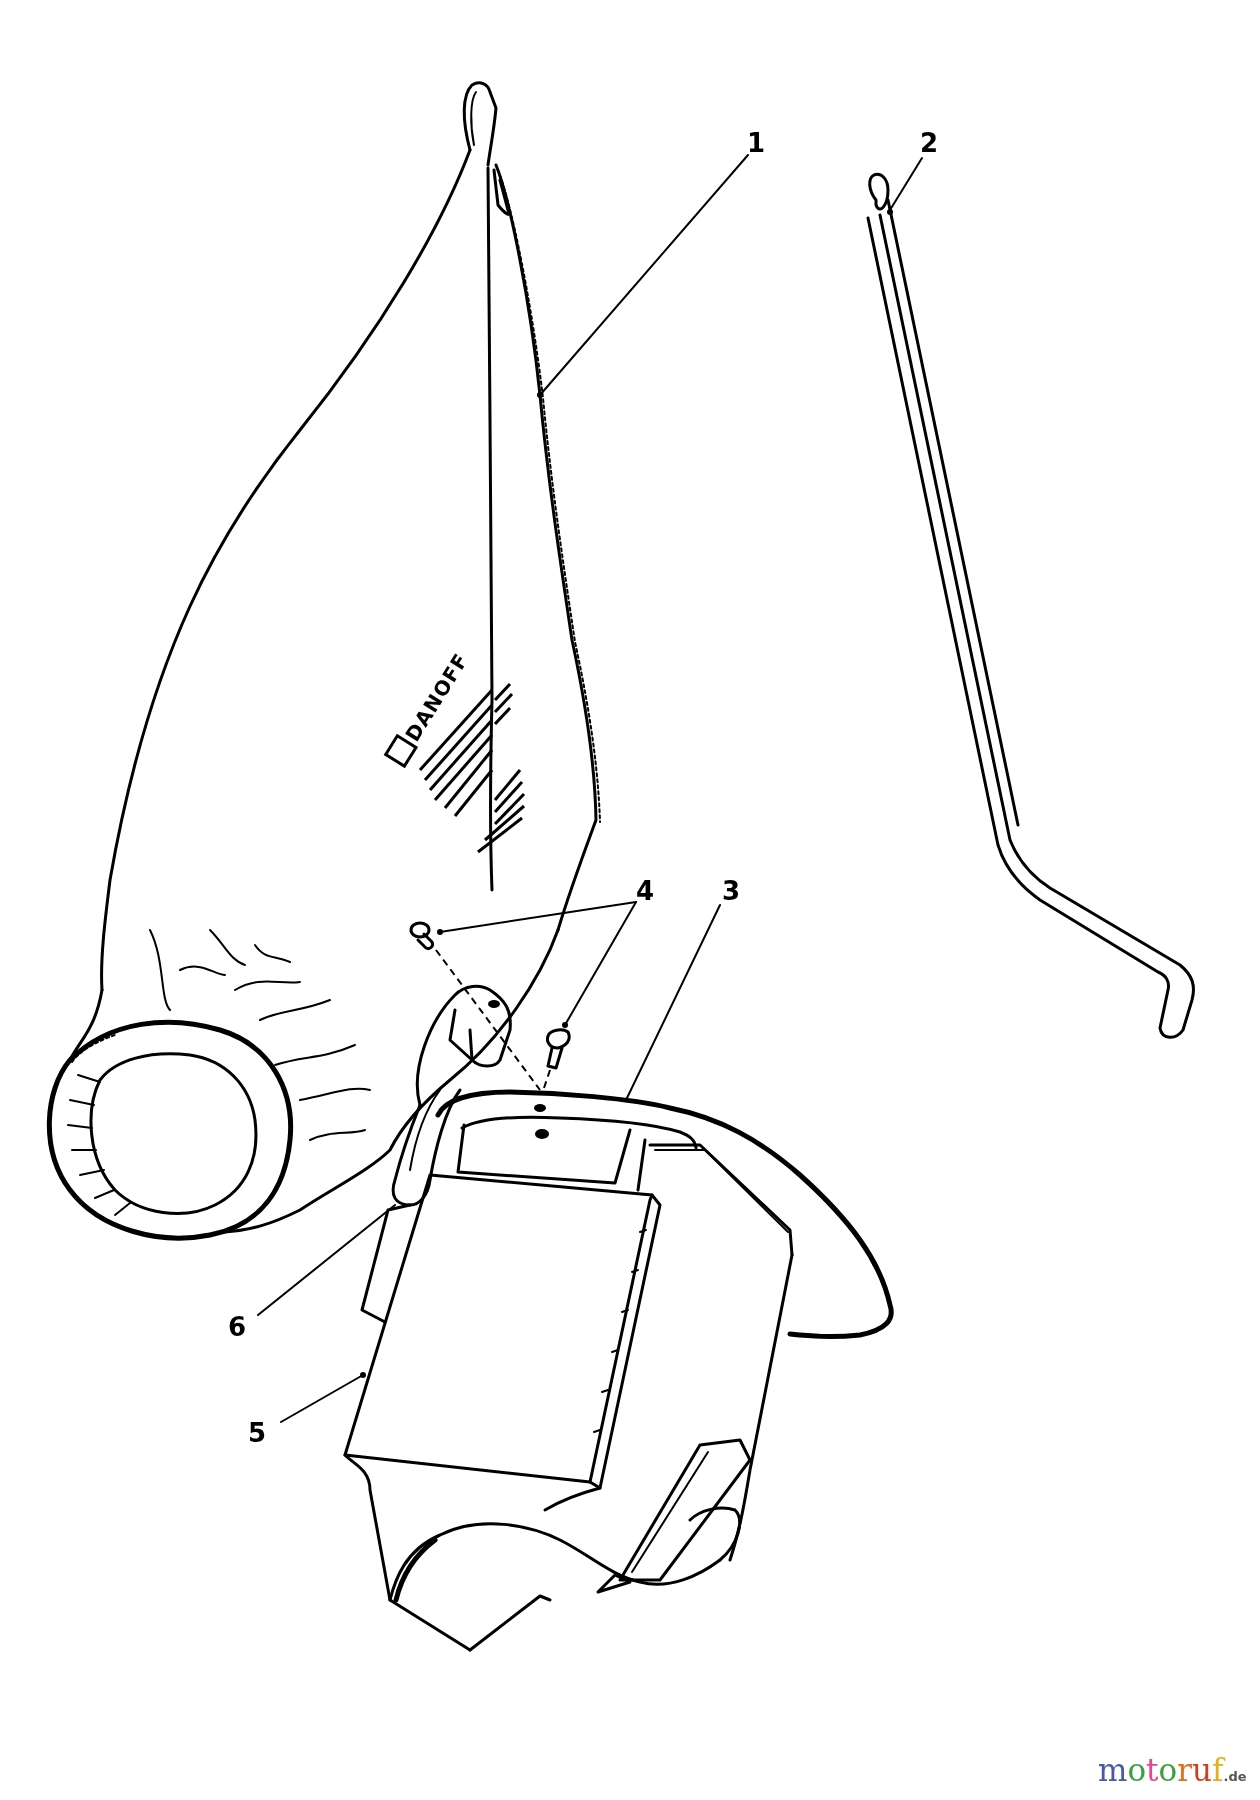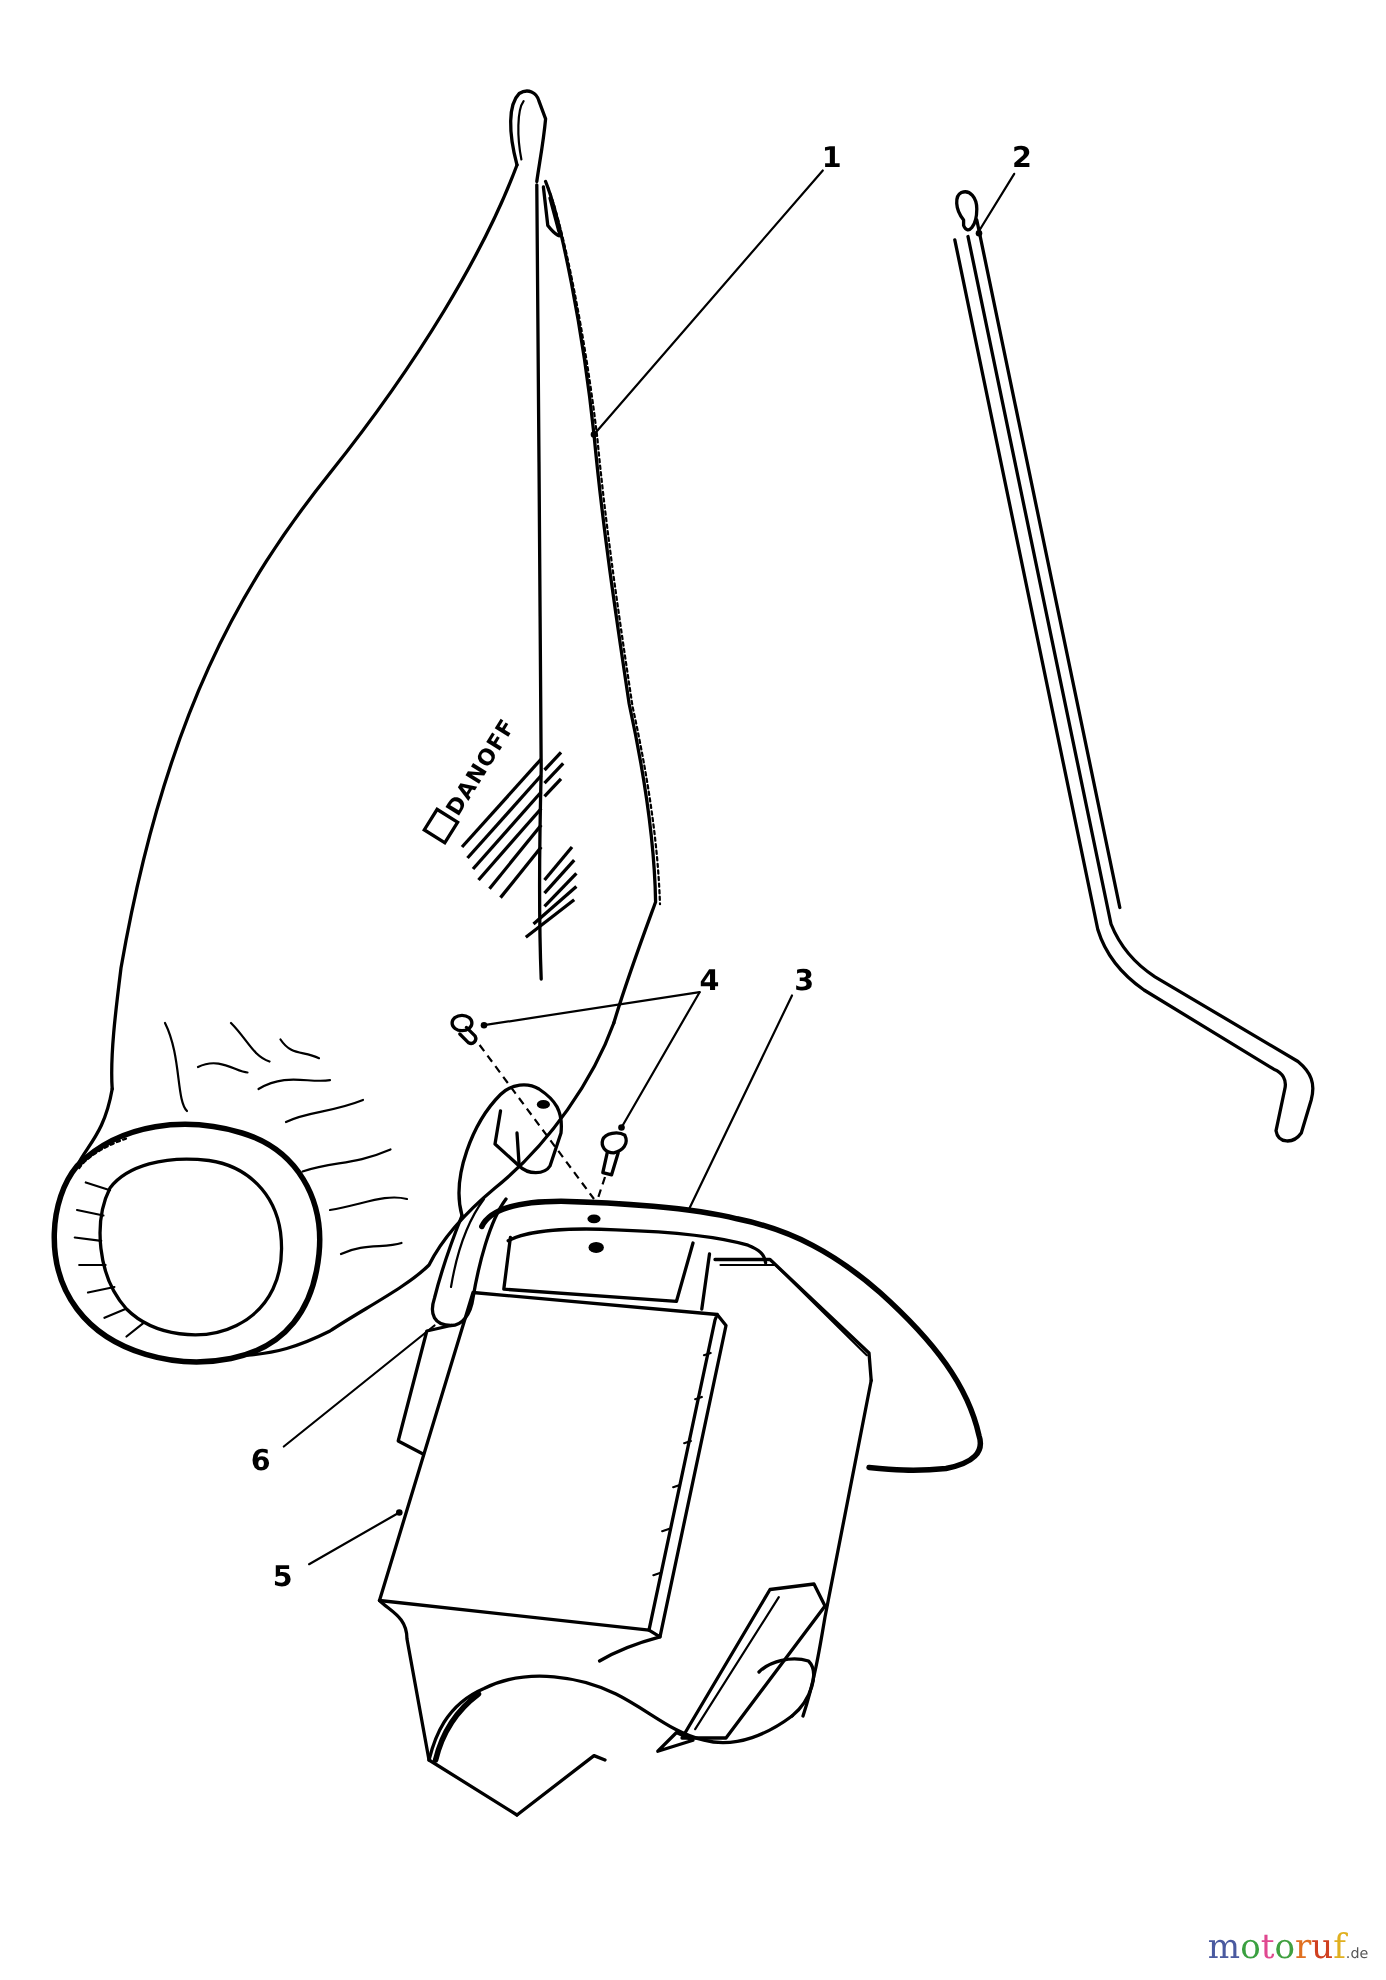--- a/index.html
+++ b/index.html
@@ -7,21 +7,21 @@
     #diagram { position: absolute; left: 0; top: 0; width: 1260px; height: 1800px; }
     .ln { fill: none; stroke: #000; stroke-width: 3; stroke-linecap: round; stroke-linejoin: round; }
     .thin { fill: none; stroke: #000; stroke-width: 2; stroke-linecap: round; stroke-linejoin: round; }
     .thick { fill: none; stroke: #000; stroke-width: 5; stroke-linecap: round; stroke-linejoin: round; }
     .dash { fill: none; stroke: #000; stroke-width: 2; stroke-dasharray: 7 5; }
     .hatch { stroke: #000; stroke-width: 3; }
     .callout-num { font-family: "DejaVu Sans", sans-serif; font-weight: bold; font-size: 26px; fill: #000; }
     .brand { font-family: "DejaVu Sans", sans-serif; font-weight: bold; font-size: 20px; fill: #000; letter-spacing: 1px; }
     #logo { position: absolute; left: 1098px; top: 1752px; font-family: "DejaVu Serif", serif; font-size: 31px; line-height: 36px; white-space: nowrap; }
     #logo span { display: inline-block; }
-    #logo .tld { font-family: "DejaVu Sans", sans-serif; font-size: 13px; }
+    #logo .tld { font-family: "DejaVu Sans", sans-serif; font-size: 13px; font-weight: bold; }
   </style>
 </head>
 <body>
 
 <svg id="diagram" viewBox="0 0 1260 1800" xmlns="http://www.w3.org/2000/svg">
 
   <g>
 
     <path class="ln" d="M 470 150 C 462 120 462 95 472 85 C 480 80 488 84 490 92 L 496 108 C 494 130 490 150 488 165"></path>
     <path class="thin" d="M 474 145 C 470 125 470 100 476 92"></path>

